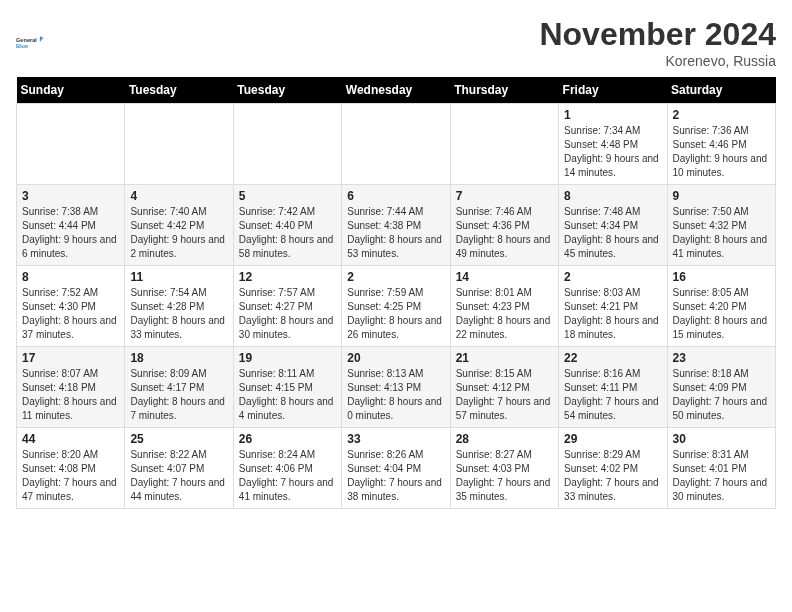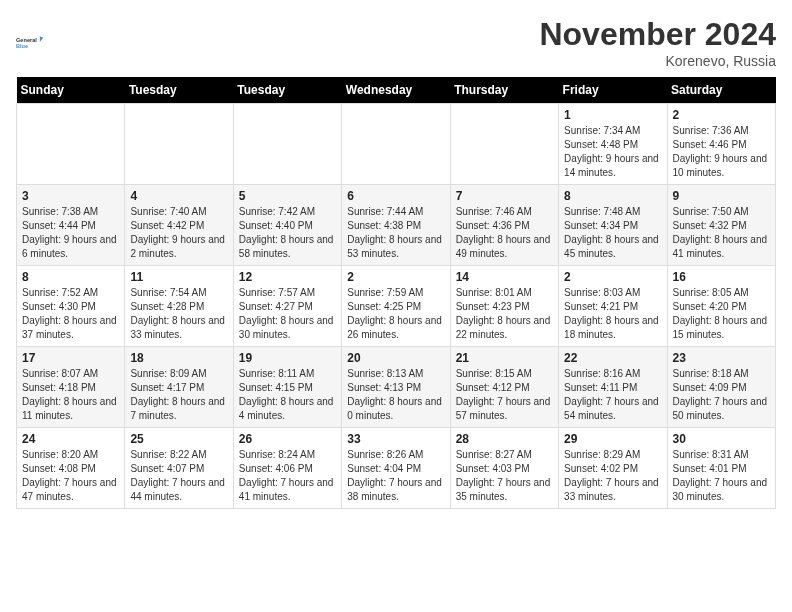--- a/index.html
+++ b/index.html
@@ -258,21 +258,21 @@
         </td>
         <td>
           <span class="day-num">23</span>
           <div class="day-info">Sunrise: 8:18 AM
 Sunset: 4:09 PM
 Daylight: 7 hours and 50 minutes.</div>
         </td>
       </tr>
       <tr class="row-bg-light">
         <td>
-          <span class="day-num">24</span>
+          <span class="day-num">44</span>
           <div class="day-info">Sunrise: 8:20 AM
 Sunset: 4:08 PM
 Daylight: 7 hours and 47 minutes.</div>
         </td>
         <td>
           <span class="day-num">25</span>
           <div class="day-info">Sunrise: 8:22 AM
 Sunset: 4:07 PM
 Daylight: 7 hours and 44 minutes.</div>
         </td>

